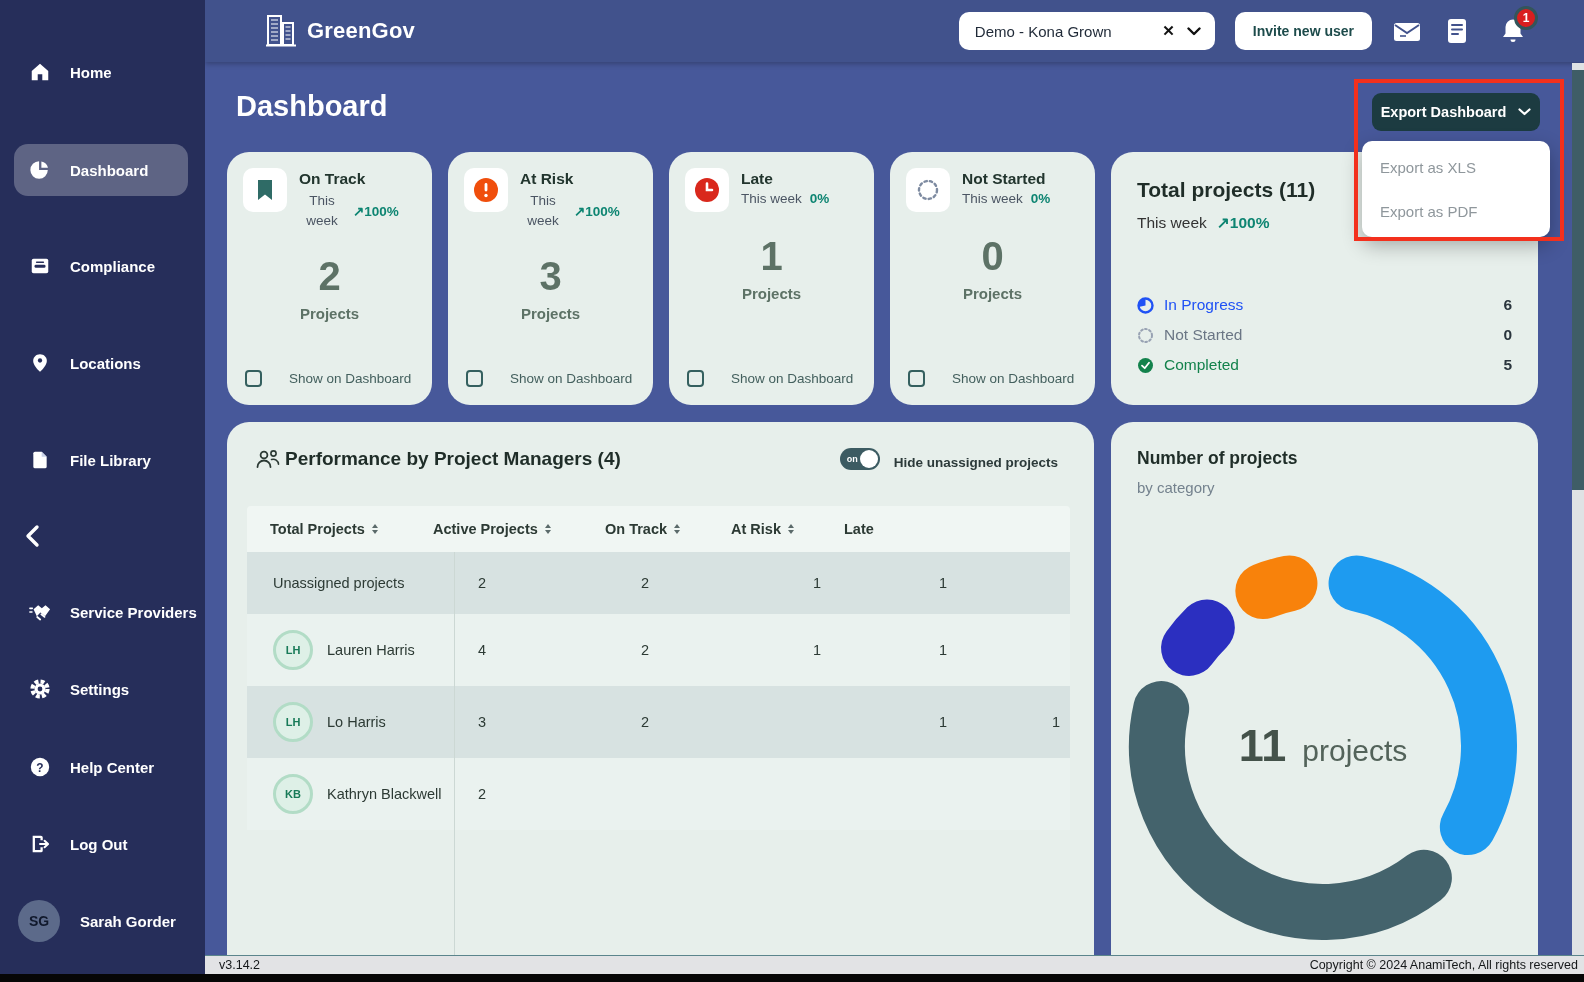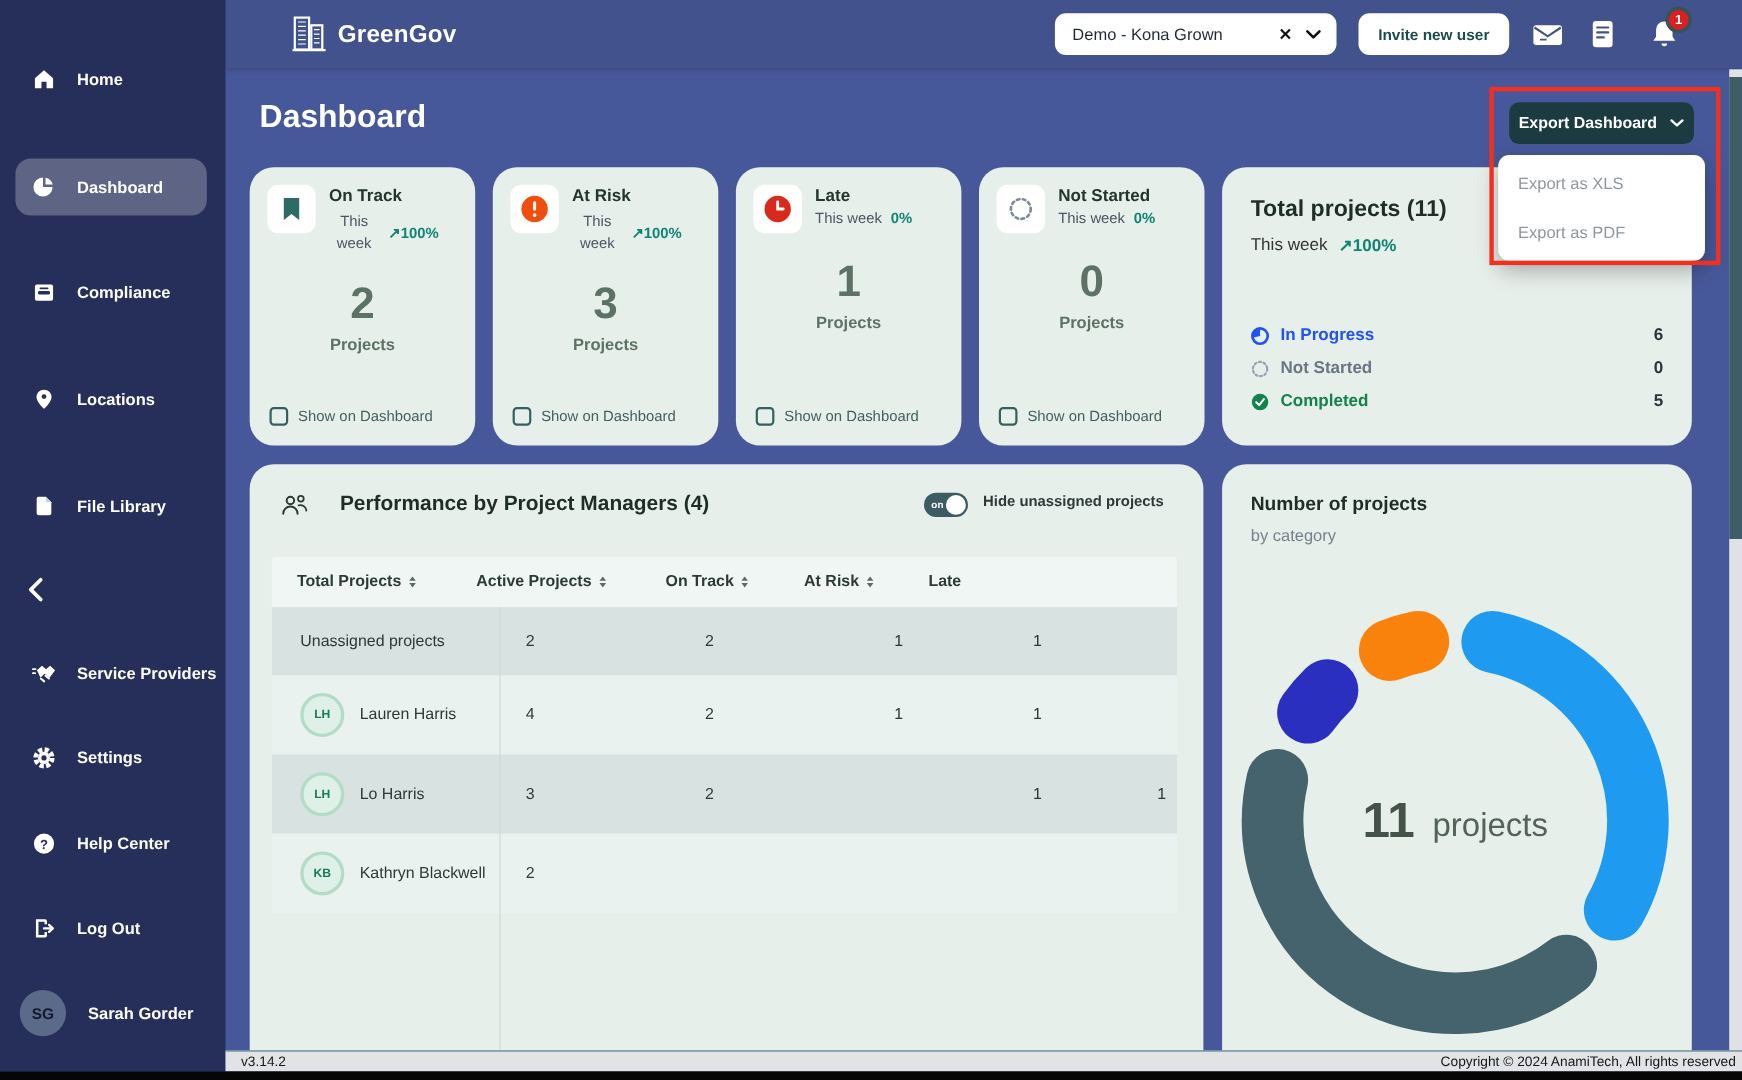--- a/index.html
+++ b/index.html
@@ -45,41 +45,41 @@
   .stat-card { position:relative; width:205px; height:253px; background:#e7efeb; border-radius:22px; padding:16px; }
   .sc-head { display:flex; gap:12px; align-items:flex-start; }
   .icon-tile { width:44px; height:44px; background:#fff; border-radius:10px; display:flex; align-items:center; justify-content:center; flex:0 0 44px; }
   .sc-texts { padding-top:2px; }
   .sc-title { font-size:15.5px; font-weight:bold; color:#22352e; }
   .sc-sub { display:flex; align-items:center; gap:8px; margin-top:3px; font-size:13.5px; color:#4b5563; }
   .stat-card.wrap .sc-period { width:46px; text-align:center; line-height:1.5; }
   .sc-trend { color:#0e8572; font-weight:bold; white-space:nowrap; }
   .sc-value { text-align:center; margin-top:22px; font-size:40px; font-weight:bold; color:#5d7266; }
   .sc-unit { text-align:center; margin-top:6px; font-size:15px; font-weight:bold; color:#5d7266; }
-  .sc-check { position:absolute; left:18px; bottom:18px; display:flex; align-items:center; gap:9px; cursor:pointer; }
+  .sc-check { position:absolute; left:18px; bottom:18px; display:flex; align-items:center; gap:27px; cursor:pointer; }
   .checkbox { width:17px; height:17px; border:2px solid #35605f; border-radius:4px; background:transparent; }
   .sc-check-label { font-size:13.5px; color:#44605e; }
 
   
   .total-card { position:absolute; left:1111px; top:152px; width:427px; height:253px; background:#e7efeb; border-radius:22px; padding:26px; z-index:2; }
   .tp-title { font-size:21px; font-weight:bold; color:#1f2d28; }
   .tp-sub { display:flex; gap:10px; margin-top:12px; font-size:15.5px; color:#333; }
   .tp-rows { position:absolute; left:26px; right:26px; top:138px; }
   .tp-row { display:flex; align-items:center; gap:10px; height:30px; }
-  .tp-label { font-size:15.5px; font-weight:bold; }
+  .tp-label { font-size:15.5px; font-weight:normal; }
   .tp-val { margin-left:auto; font-size:15.5px; font-weight:bold; color:#2a353d; }
   .tp-inprogress .tp-label{ color:#2052f5; }
   .tp-notstarted .tp-label{ color:#6b7685; }
   .tp-completed .tp-label{ color:#13824c; }
 
   
   .perf-card { position:absolute; left:227px; top:422px; width:867px; height:533px; background:#e7efeb; border-radius:22px 22px 0 0; padding:26px 22px 0 20px; z-index:2; overflow:hidden; }
-  .perf-head { display:flex; align-items:center; gap:28px; padding-left:8px; }
+  .perf-head { display:flex; align-items:center; gap:4px; padding-left:8px; }
   .perf-title { font-size:19px; font-weight:bold; color:#1f2d28; }
-  .perf-right { margin-left:auto; display:flex; align-items:flex-start; gap:14px; margin-right:14px; }
+  .perf-right { margin-left:auto; display:flex; align-items:flex-end; gap:14px; margin-right:14px; }
   .toggle { width:40px; height:22px; border-radius:11px; background:#3c5b62; position:relative; cursor:pointer; }
   .toggle .on-txt { position:absolute; left:7px; top:6px; font-size:9px; font-weight:bold; color:#fff; }
   .toggle .knob { position:absolute; right:2px; top:2px; width:18px; height:18px; border-radius:50%; background:#fff; }
   .toggle-label { font-size:13.5px; font-weight:bold; color:#2c3a3a; }
 
   .ptable { margin-top:36px; width:823px; overflow:hidden; border-radius:4px; }
   .ptable-inner { min-width:880px; }
   .prow { display:flex; align-items:stretch; }
   .phead { background:#f0f6f3; height:46px; }
   .pcell { display:flex; align-items:center; padding-left:23px; font-size:14.5px; color:#2c3a34; }

